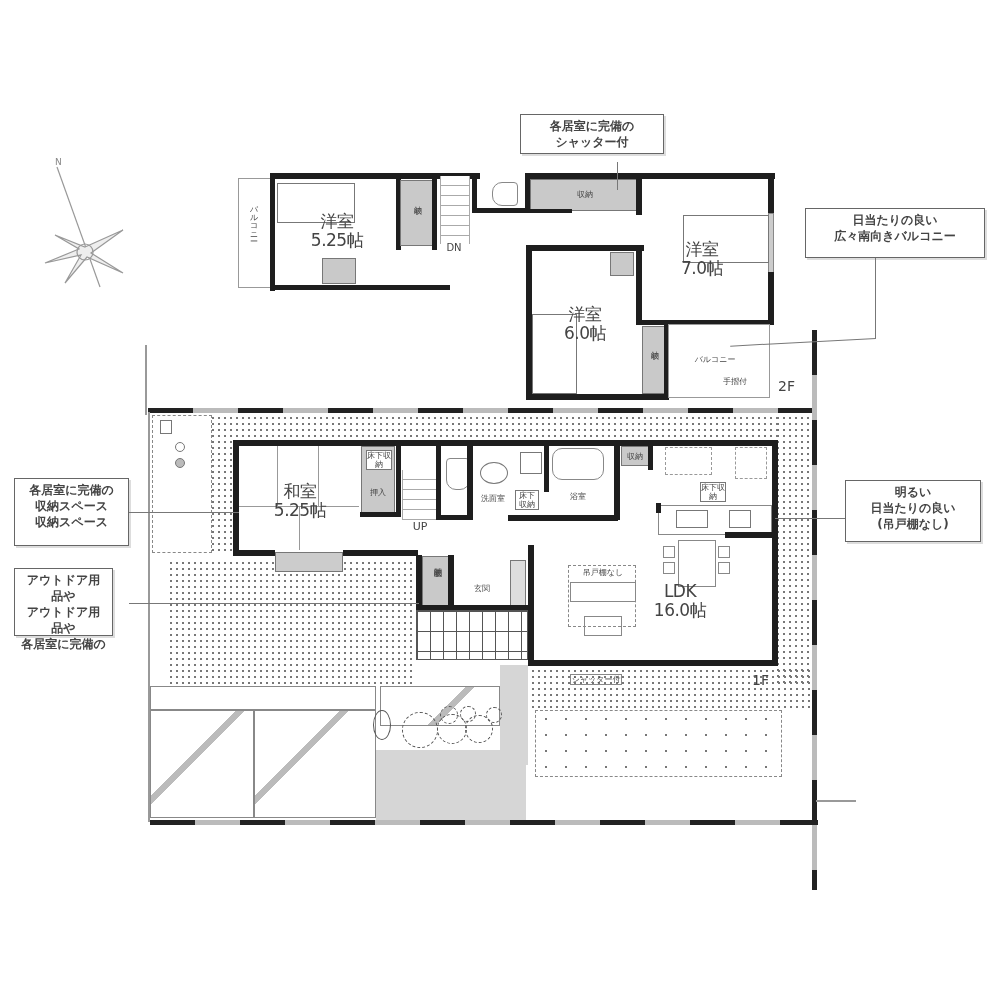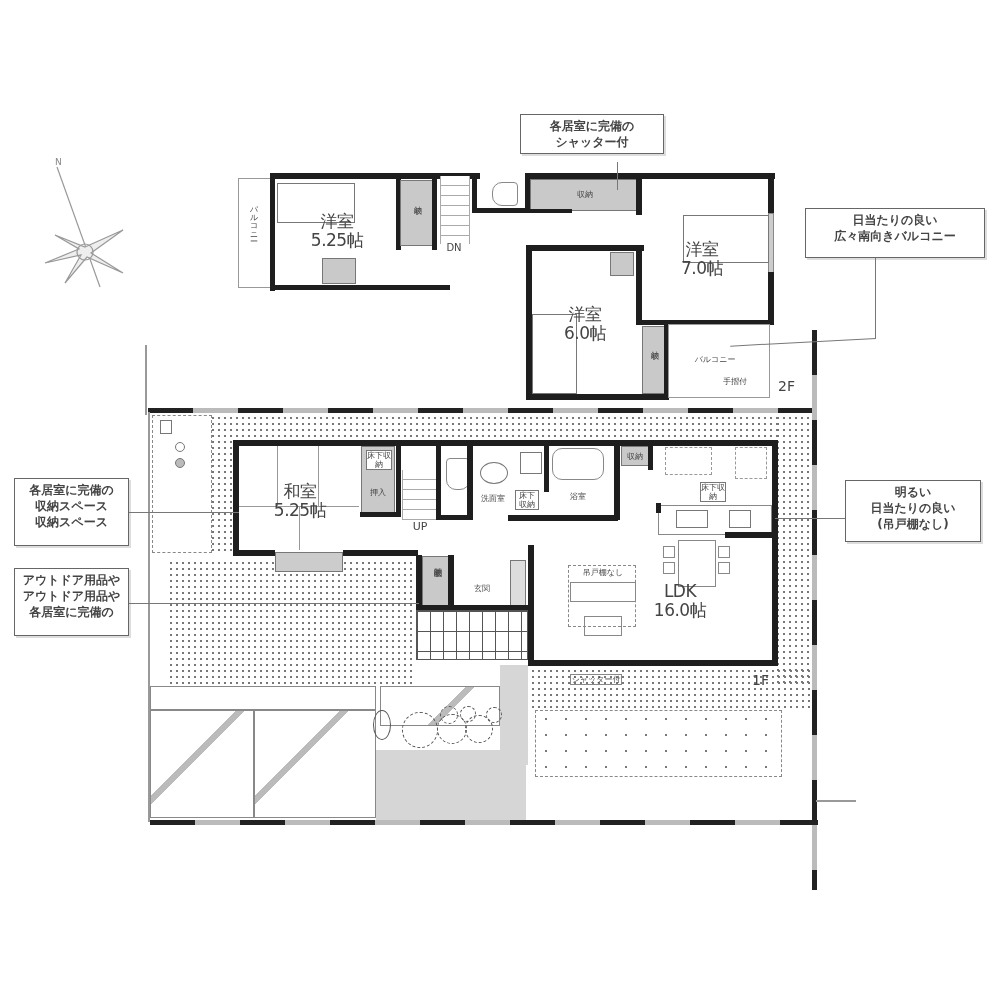--- a/index.html
+++ b/index.html
@@ -224,21 +224,21 @@
 <div class="leader" style="left:875px;top:258px;width:1px;height:80px;"></div>
 <div class="leader" style="left:730px;top:338px;width:146px;height:1px;transform:rotate(-3deg);transform-origin:right;"></div>
 
 <div class="callout" style="left:14px;top:478px;width:115px;height:68px;">
   <div>各居室に完備の</div>
   <div>収納スペース</div>
   <div>収納スペース</div>
 </div>
 <div class="leader" style="left:129px;top:512px;width:110px;height:1px;"></div>
 
-<div class="callout" style="left:14px;top:568px;width:115px;height:68px;">
+<div class="callout" style="left:14px;top:568px;width:99px;height:68px;">
   <div>アウトドア用品や</div>
   <div>アウトドア用品や</div>
   <div>各居室に完備の</div>
 </div>
 <div class="leader" style="left:129px;top:603px;width:290px;height:1px;"></div>
 
 <div class="callout" style="left:845px;top:480px;width:136px;height:62px;">
   <div>明るい</div>
   <div>日当たりの良い</div>
   <div>(吊戸棚なし)</div>

